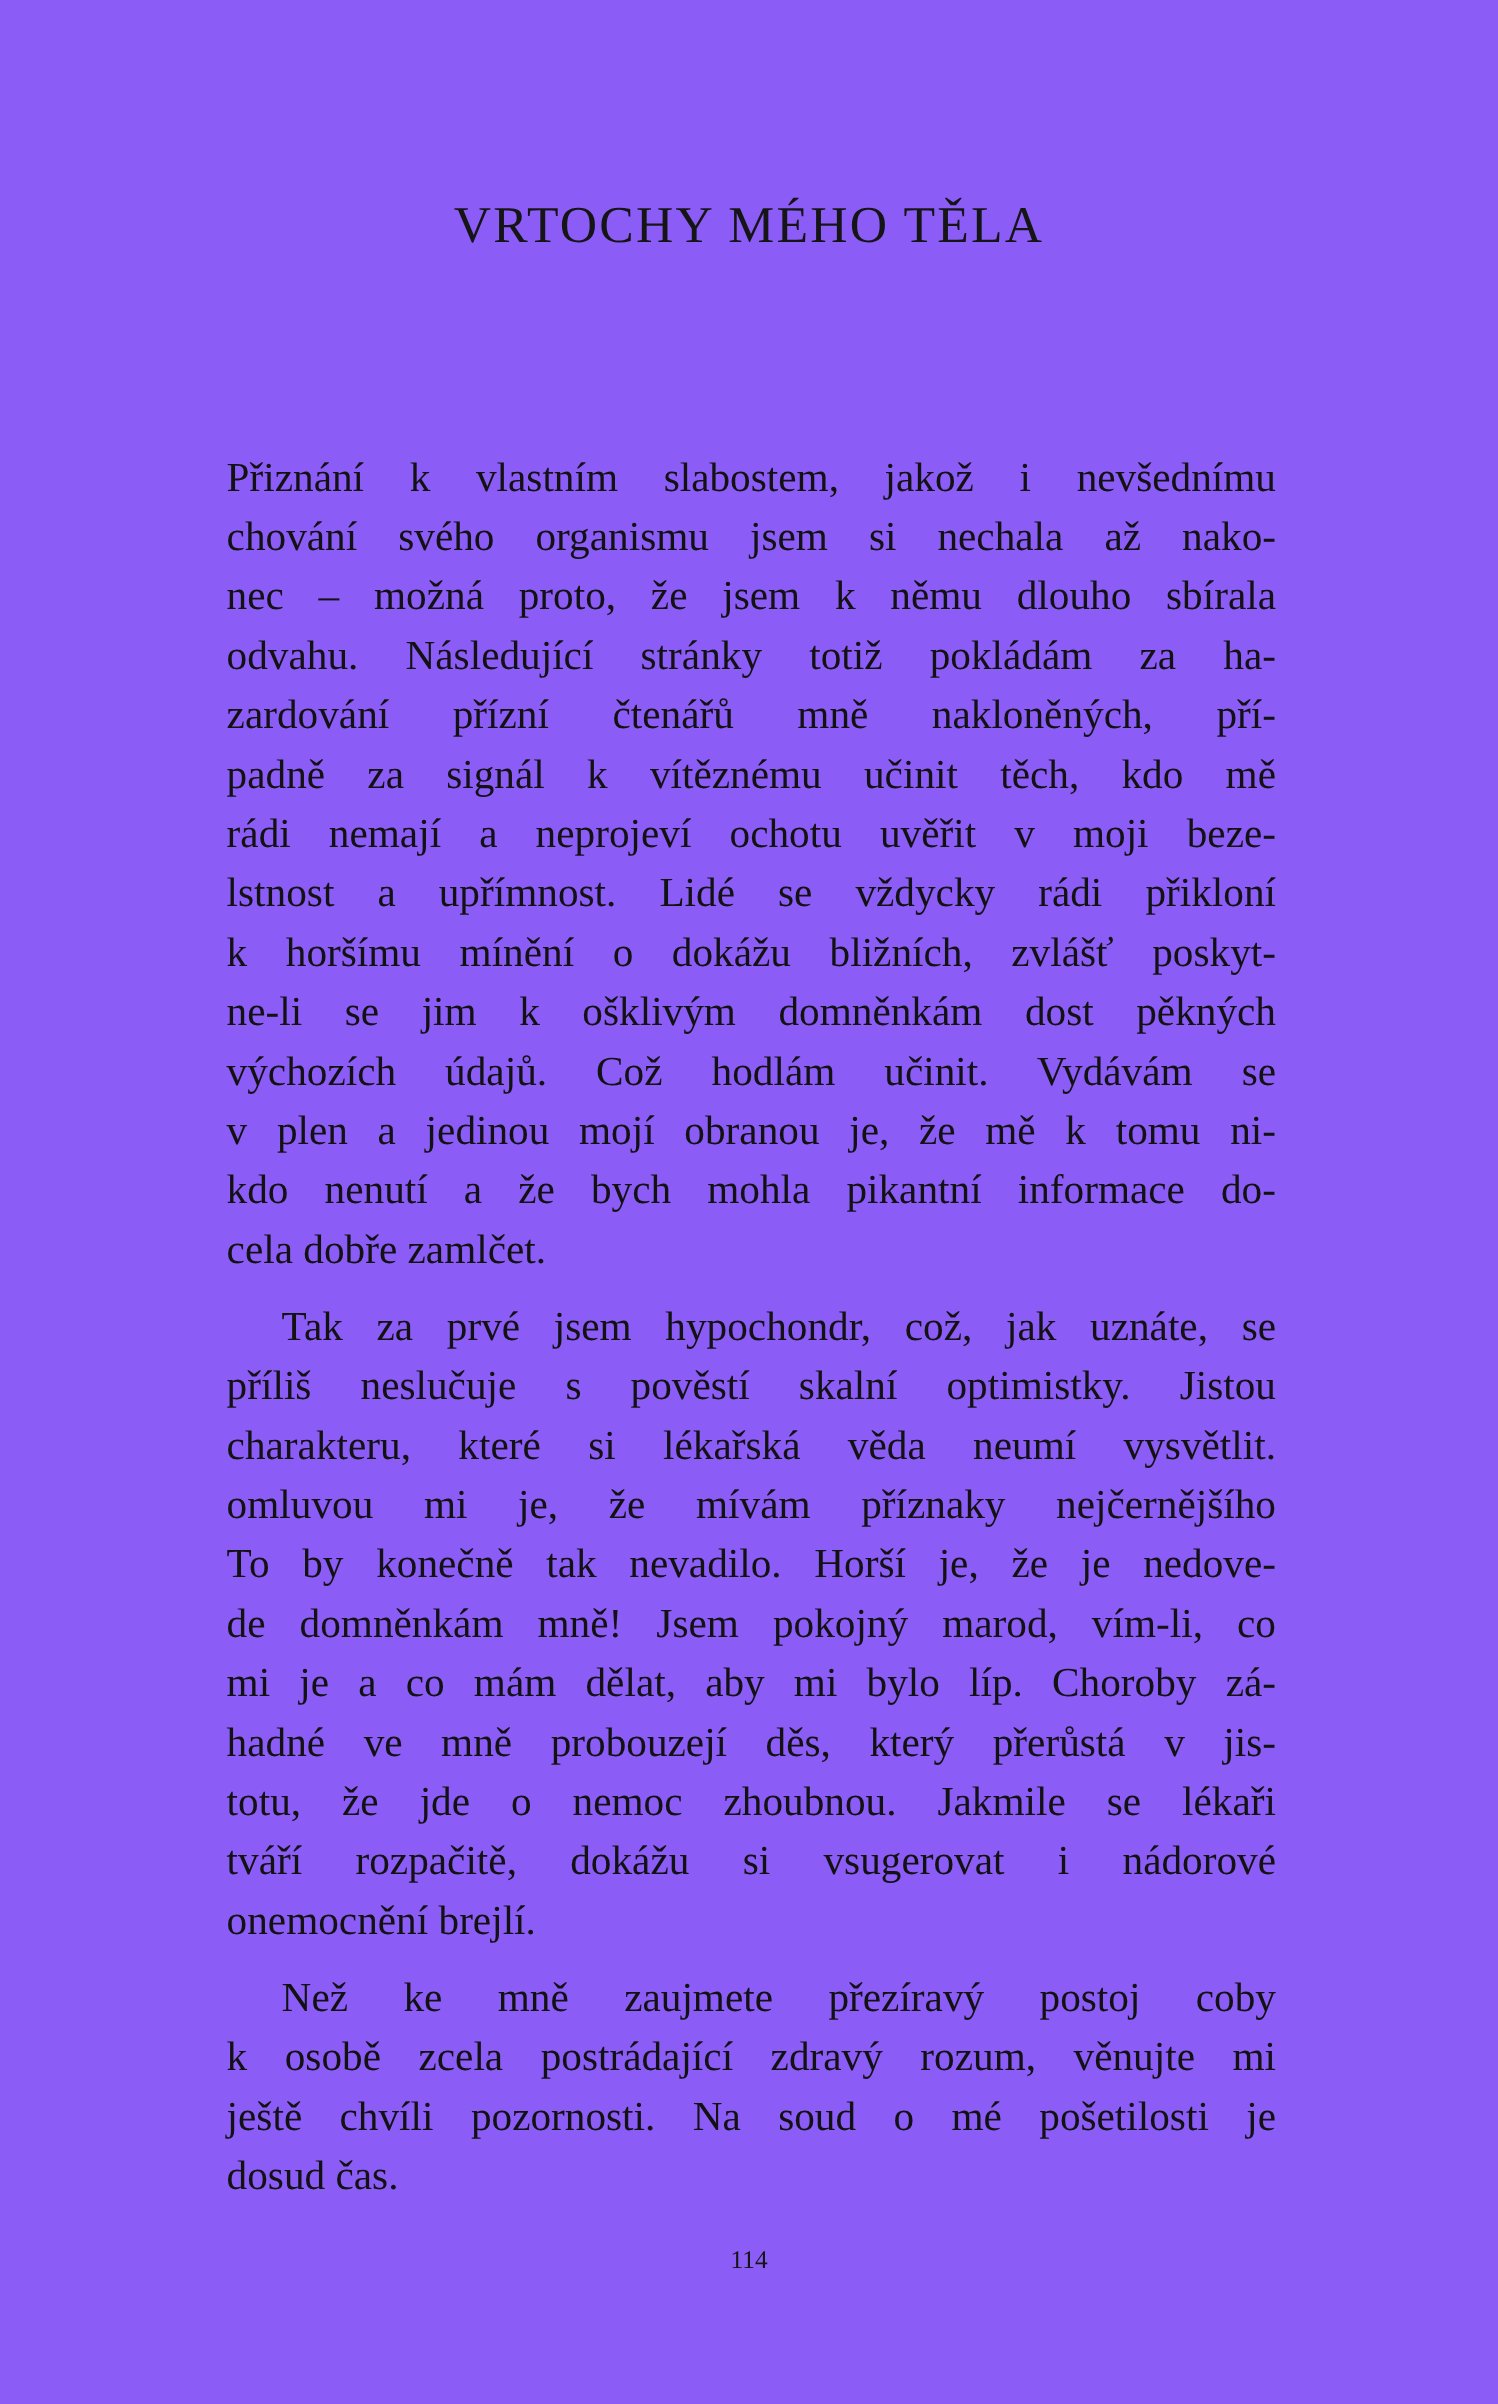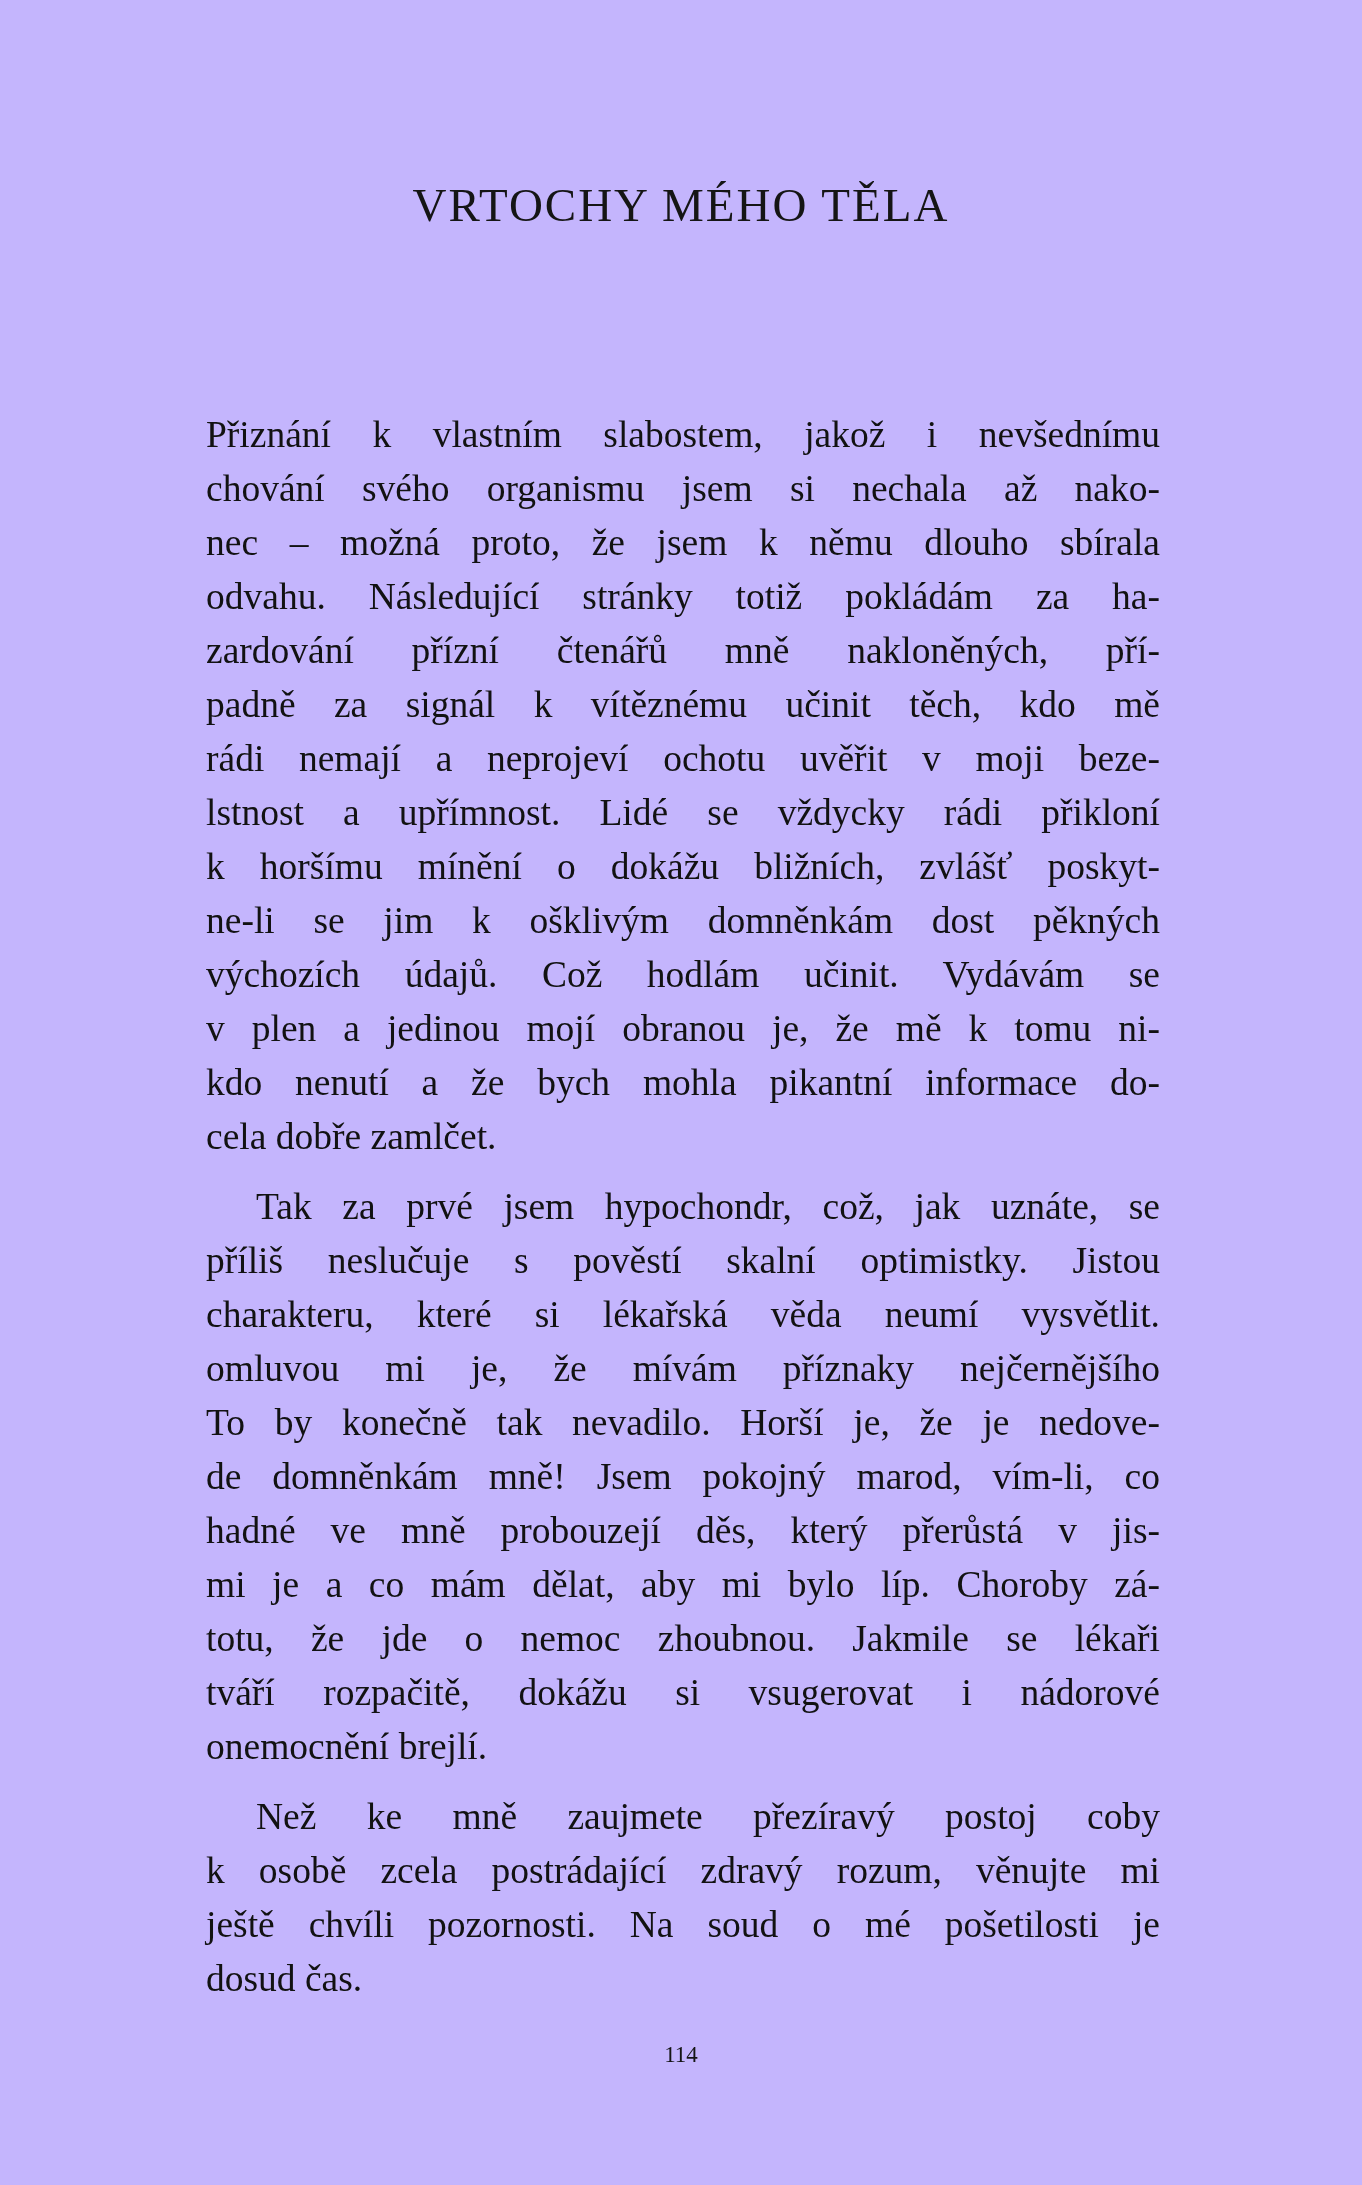--- a/index.html
+++ b/index.html
@@ -4,21 +4,21 @@
 <style>
   html, body {
     margin: 0;
     padding: 0;
     background: #ffffff;
   }
   .page {
     position: relative;
     width: 1362px;
     height: 2185px;
-    background: #c4b5fd;
+    background: #8b5cf6;
     font-family: "Liberation Serif", "DejaVu Serif", serif;
     color: #121212;
     overflow: hidden;
   }
   .chapter-title {
     position: absolute;
     top: 178px;
     left: 0;
     width: 100%;
     text-align: center;
@@ -84,22 +84,22 @@
         <div class="line">kdo nenutí a že bych mohla pikantní informace do-</div>
         <div class="line last-line">cela dobře zamlčet.</div>
       </div>
       <div class="paragraph indented">
         <div class="line">Tak za prvé jsem hypochondr, což, jak uznáte, se</div>
         <div class="line">příliš neslučuje s pověstí skalní optimistky. Jistou</div>
         <div class="line">charakteru, které si lékařská věda neumí vysvětlit.</div>
         <div class="line">omluvou mi je, že mívám příznaky nejčernějšího</div>
         <div class="line">To by konečně tak nevadilo. Horší je, že je nedove-</div>
         <div class="line">de domněnkám mně! Jsem pokojný marod, vím-li, co</div>
+        <div class="line">mi je a co mám dělat, aby mi bylo líp. Choroby zá-</div>
         <div class="line">hadné ve mně probouzejí děs, který přerůstá v jis-</div>
-        <div class="line">mi je a co mám dělat, aby mi bylo líp. Choroby zá-</div>
         <div class="line">totu, že jde o nemoc zhoubnou. Jakmile se lékaři</div>
         <div class="line">tváří rozpačitě, dokážu si vsugerovat i nádorové</div>
         <div class="line last-line">onemocnění brejlí.</div>
       </div>
       <div class="paragraph indented">
         <div class="line">Než ke mně zaujmete přezíravý postoj coby</div>
         <div class="line">k osobě zcela postrádající zdravý rozum, věnujte mi</div>
         <div class="line">ještě chvíli pozornosti. Na soud o mé pošetilosti je</div>
         <div class="line last-line">dosud čas.</div>
       </div>

